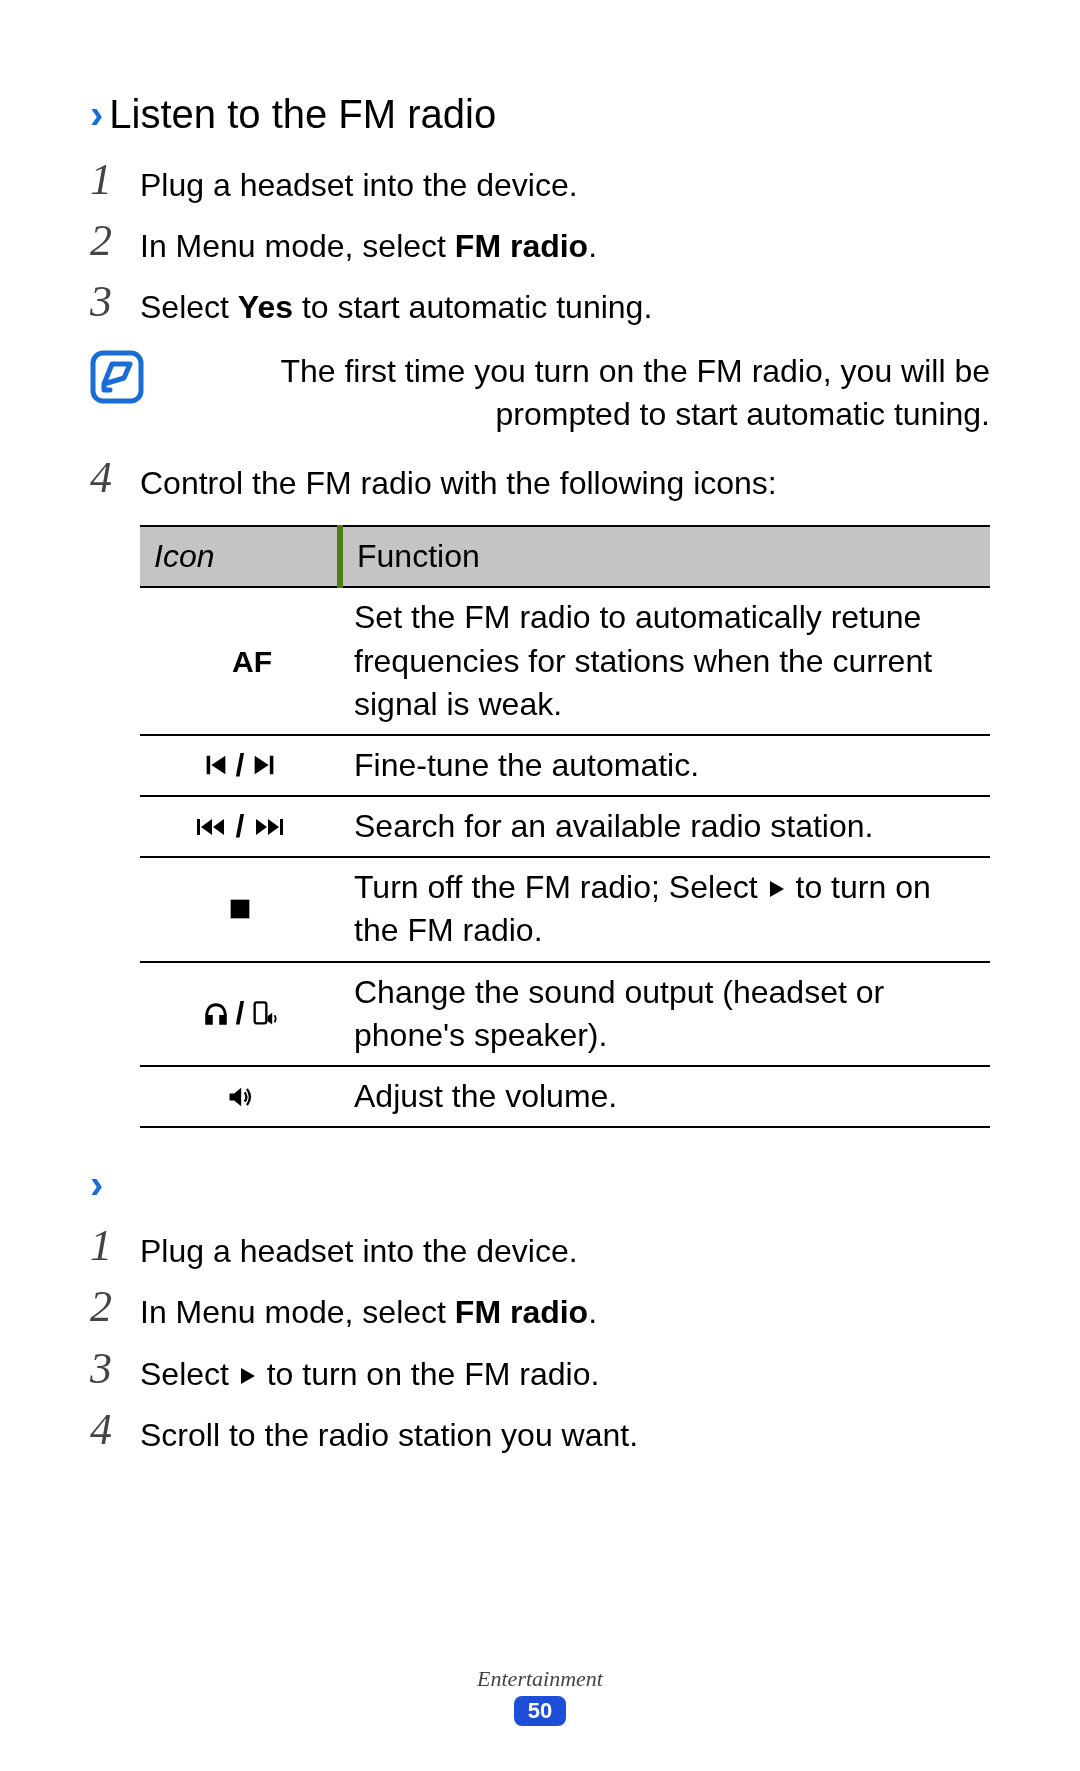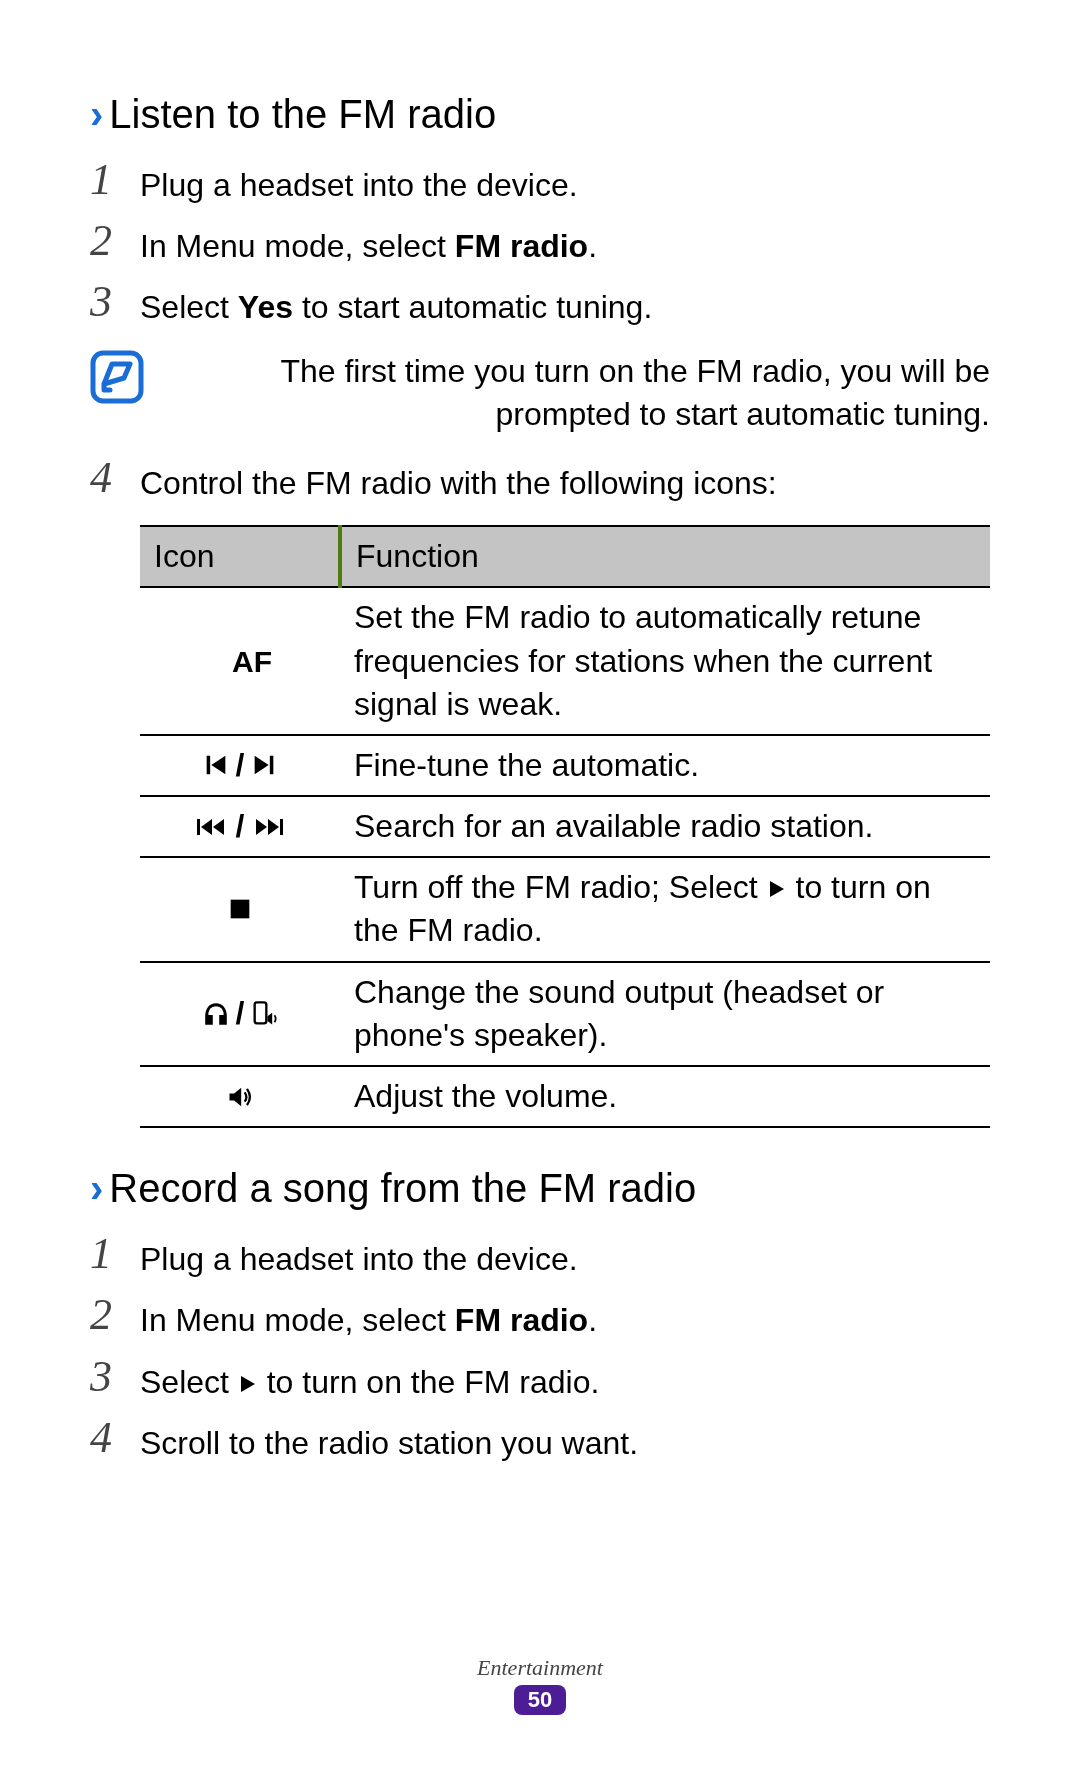--- a/index.html
+++ b/index.html
@@ -97,21 +97,22 @@
       text-align: left;
       font-size: 32px;
       vertical-align: middle;
       line-height: 1.35;
     }
     .icon-table thead th {
       background: #c4c4c4;
       font-weight: normal;
     }
     .icon-table thead th:first-child {
-      border-right: 4px solid #4d7c0f;
+      border-right: 6px solid #4d7c0f;
+      font-style: italic;
     }
     .icon-table tbody td:first-child {
       width: 200px;
       text-align: center;
       font-weight: bold;
     }
     .icon-cell {
       display: flex;
       align-items: center;
       justify-content: center;
@@ -128,35 +129,35 @@
       height: 28px;
     }
     .af-label {
       font-size: 30px;
       font-weight: 900;
       font-family: Arial, sans-serif;
       margin-left: 24px;
     }
     .footer {
       position: absolute;
-      bottom: 56px;
+      bottom: 45px;
       left: 0;
       right: 0;
       text-align: center;
     }
     .footer-label {
       font-style: italic;
       font-size: 22px;
       color: #444;
       font-family: Georgia, serif;
       margin-bottom: 4px;
     }
     .page-badge {
       display: inline-block;
-      background: #4c1d95;
+      background: #1d4ed8;
       border-radius: 8px;
       padding: 2px 14px;
       color: #fff;
       font-size: 22px;
       font-weight: bold;
     }
     .inline-icon {
       display: inline-block;
       vertical-align: baseline;
       width: 20px;
@@ -287,21 +288,20 @@
             </svg>
         </div>
       </td>
       <td>Adjust the volume.</td>
     </tr>
   </tbody>
 </table>
 
 <div class="section-heading">
   <span class="chevron">›</span>
-  <h2>Record a song from the FM radio</h2>
 </div>
 
 <ol class="steps">
   <li class="step">
     <span class="step-number">1</span>
     <div class="step-text">Plug a headset into the device.</div>
   </li>
   <li class="step">
     <span class="step-number">2</span>
     <div class="step-text">

